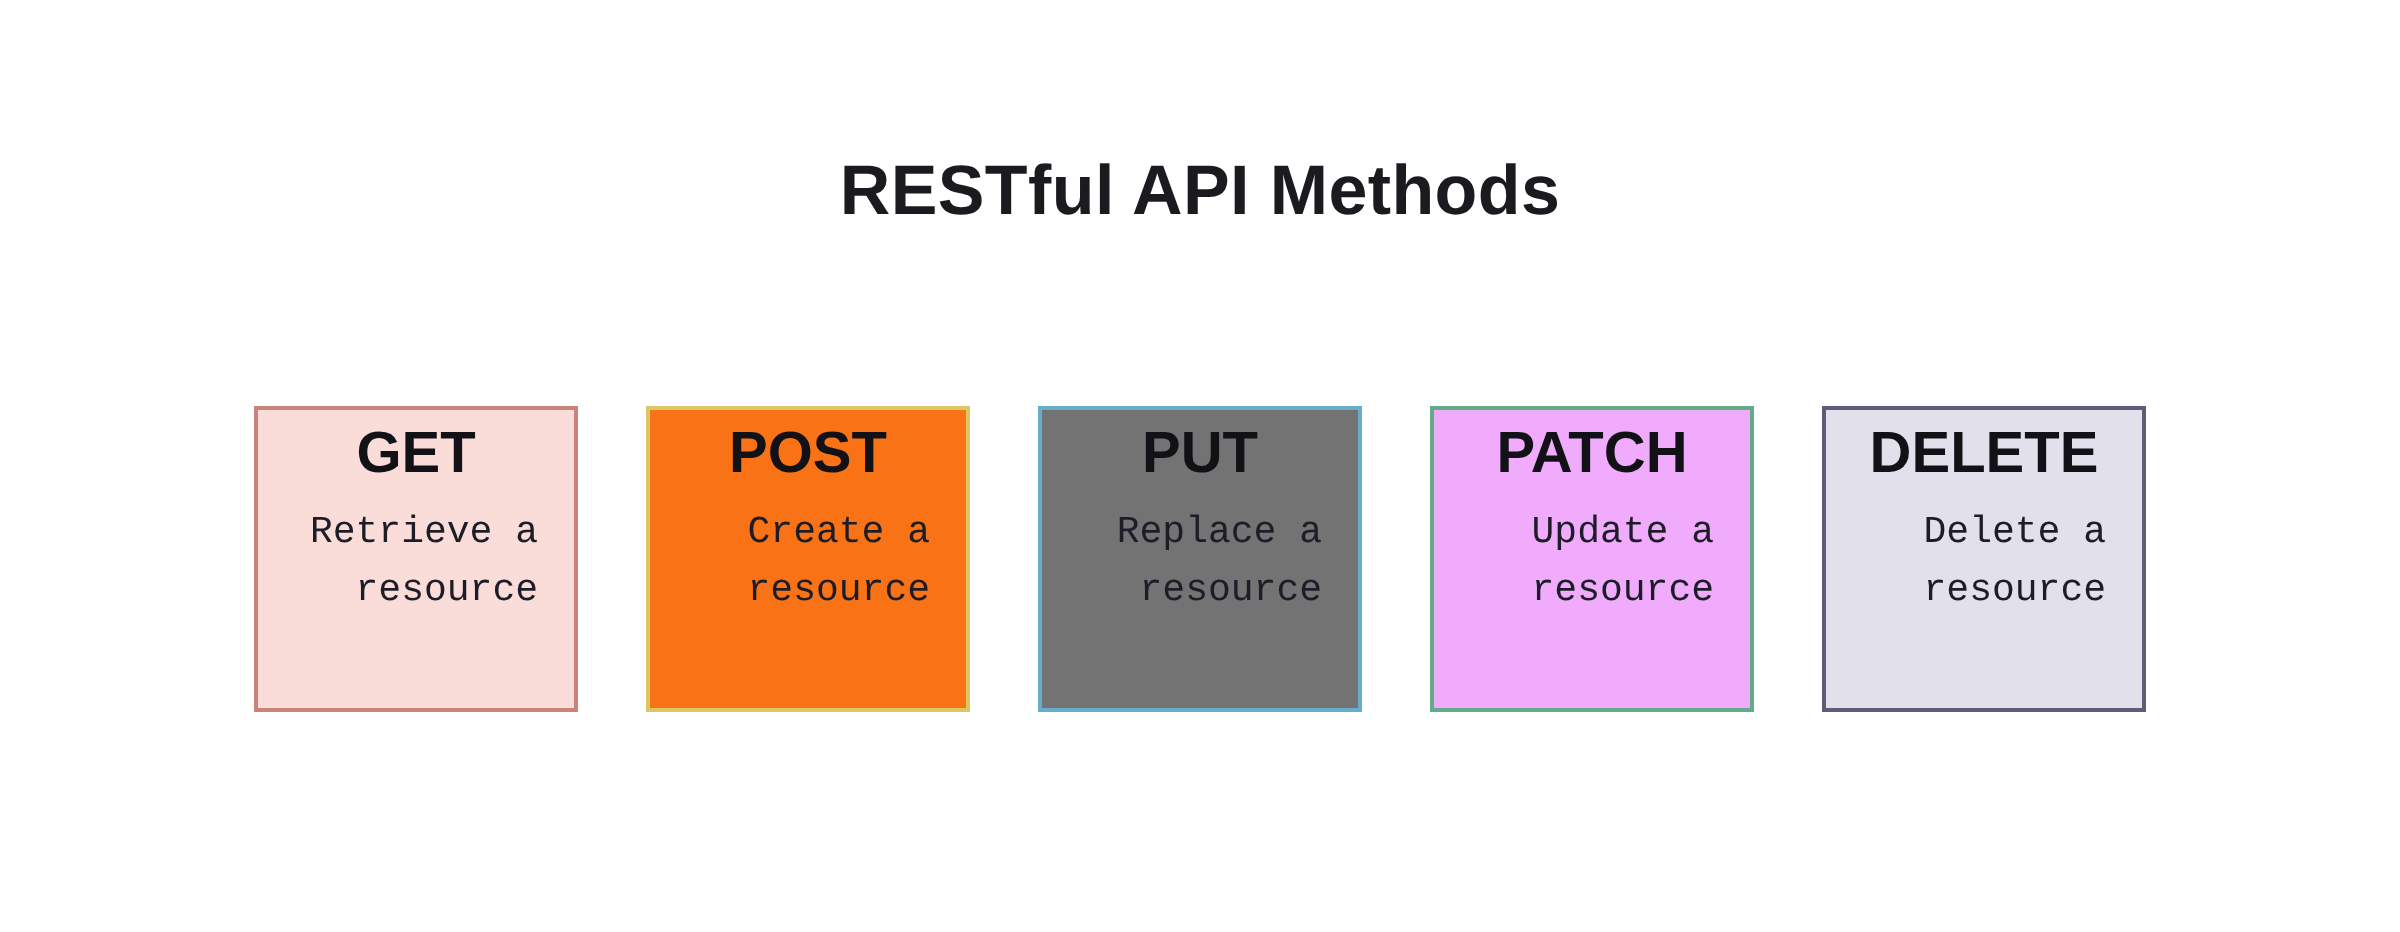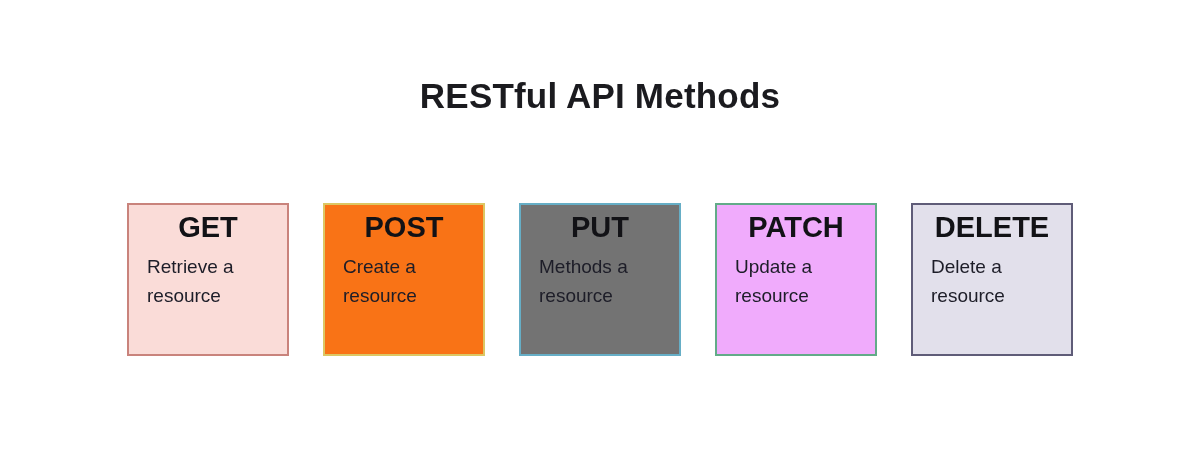--- a/index.html
+++ b/index.html
@@ -52,23 +52,24 @@
     font-weight: 700;
     color: #121216;
     line-height: 1.2;
     margin: 0 0 7px 0;
   }
   .card .desc {
     font-size: 19px;
     font-weight: 400;
     color: #1d1d28;
     line-height: 1.55;
-    text-align: left;
+    text-align: right;
     max-width: 122px;
     margin: 0;
+    font-family: Liberation Mono, monospace;
   }
 </style>
 </head>
 <body>
 
 <div class="page">
 
   <div class="title">RESTful API Methods</div>
 
   <div class="cards-row">
@@ -78,21 +79,21 @@
       <p class="desc">Retrieve a resource</p>
     </div>
 
     <div class="card" style="background-color: #f97316; border-color: rgb(220, 199, 99);">
       <div class="method">POST</div>
       <p class="desc">Create a resource</p>
     </div>
 
     <div class="card" style="background-color: #737373; border-color: rgb(102, 174, 198);">
       <div class="method">PUT</div>
-      <p class="desc">Methods a resource</p>
+      <p class="desc">Replace a resource</p>
     </div>
 
     <div class="card" style="background-color: #f0abfc; border-color: rgb(98, 171, 136);">
       <div class="method">PATCH</div>
       <p class="desc">Update a resource</p>
     </div>
 
     <div class="card" style="background-color: rgb(226, 224, 235); border-color: rgb(95, 92, 120);">
       <div class="method">DELETE</div>
       <p class="desc">Delete a resource</p>

